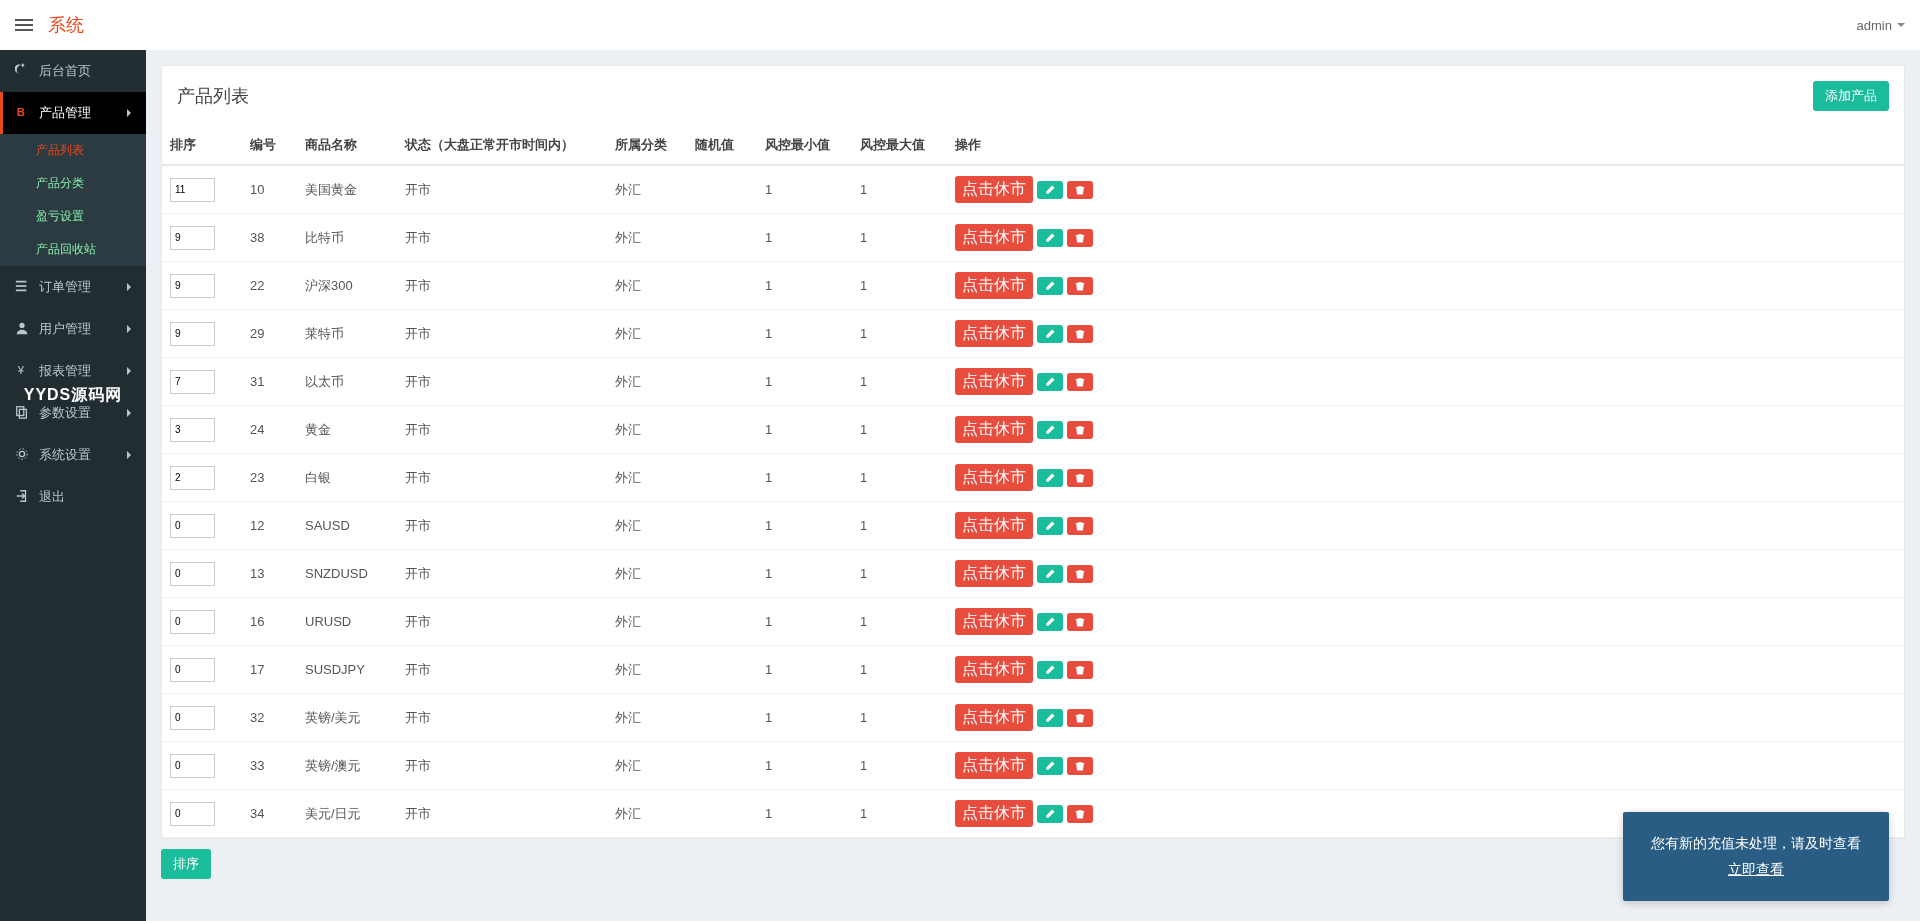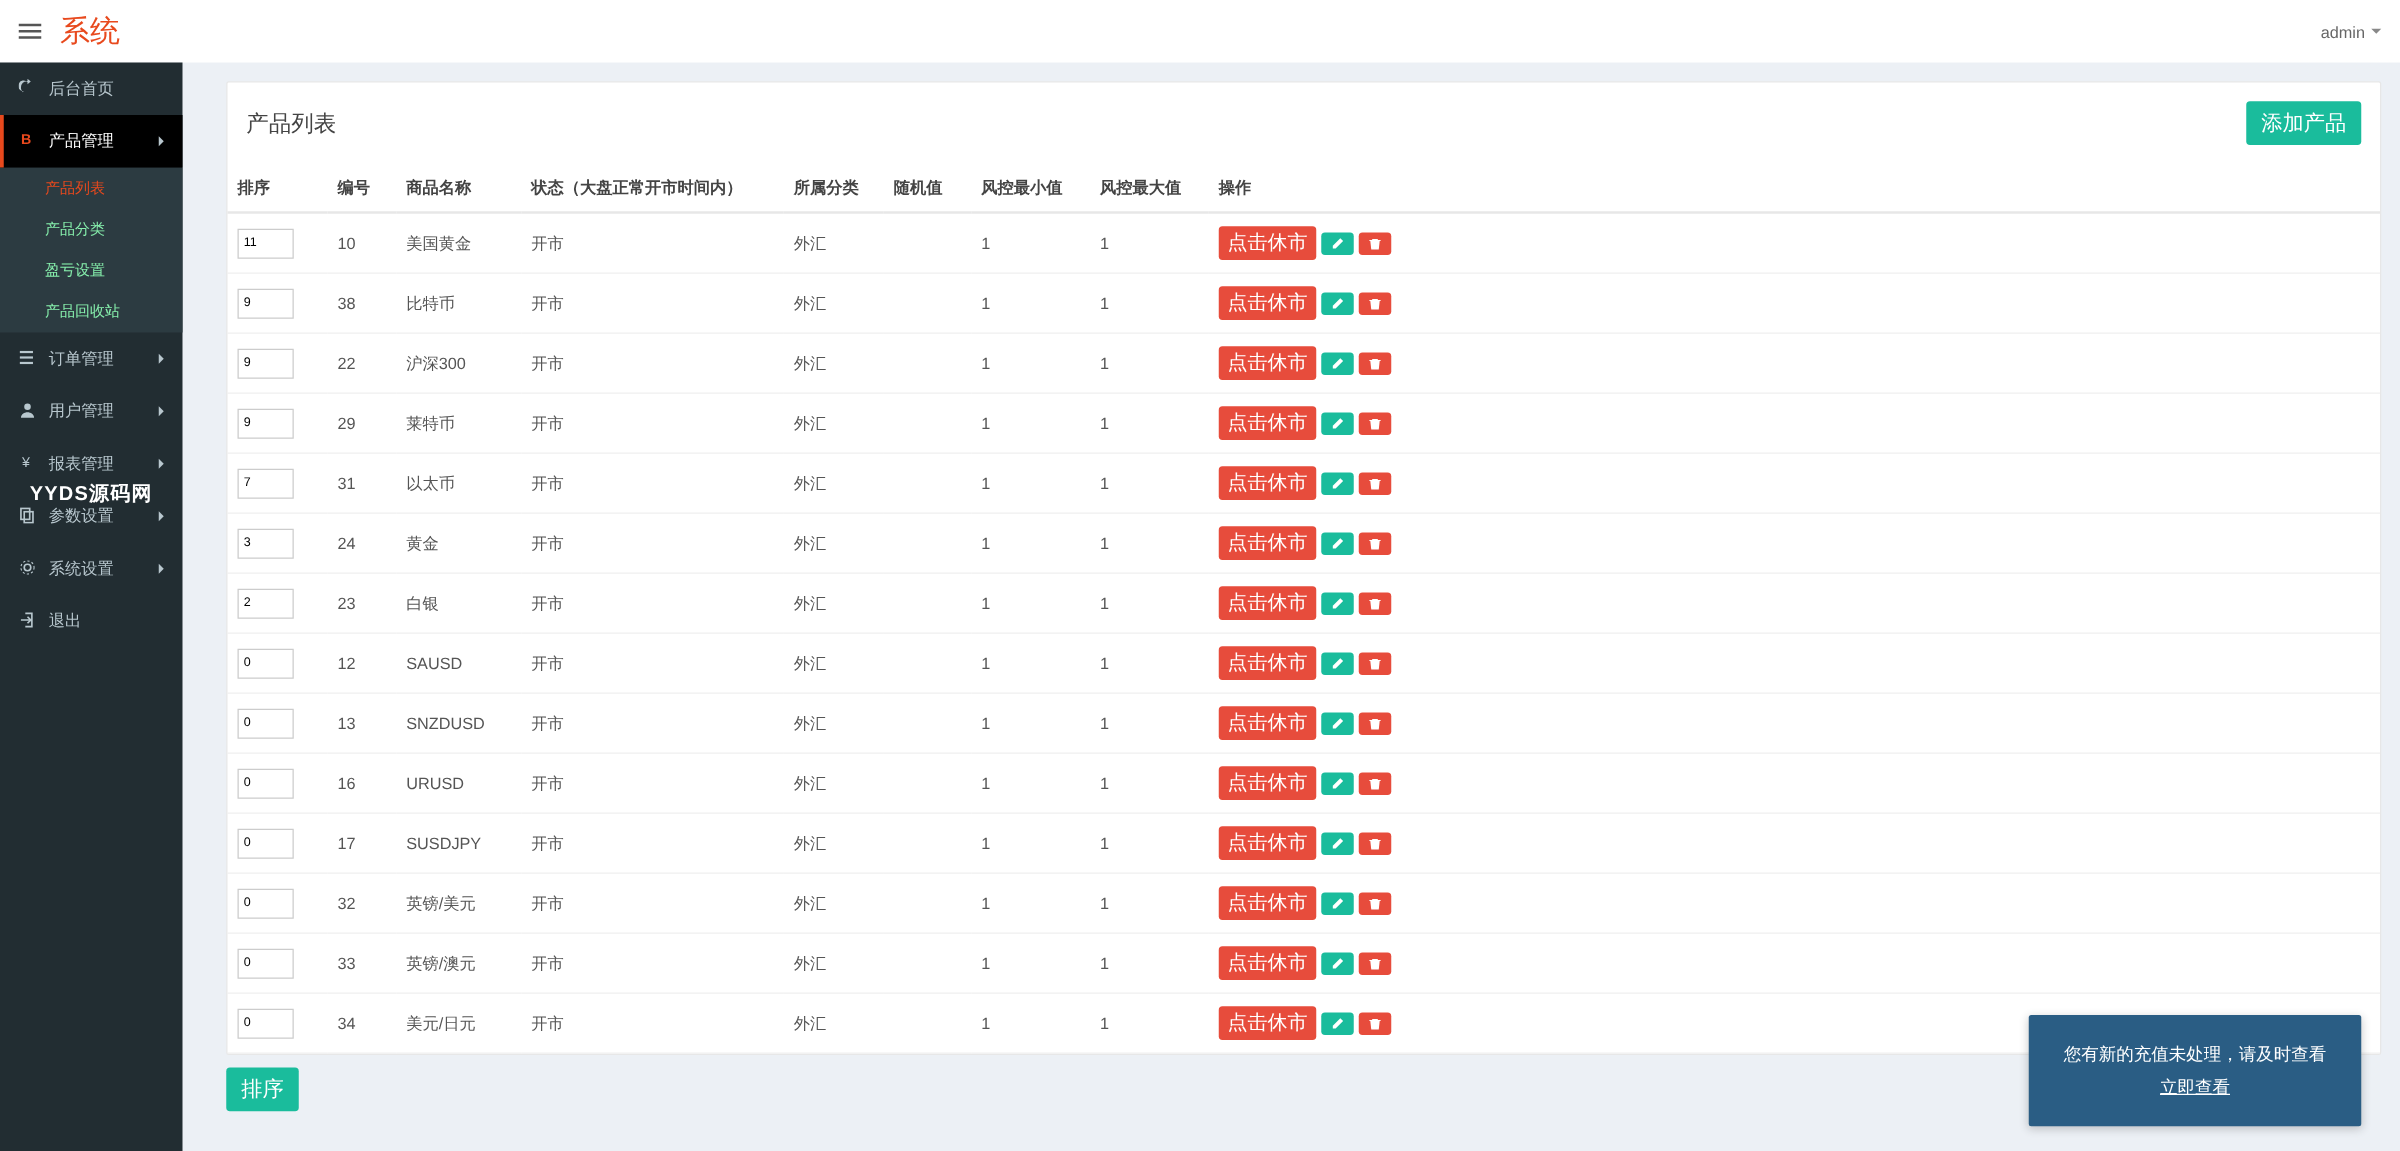--- a/index.html
+++ b/index.html
@@ -2,41 +2,41 @@
 <html><head>
 <meta charset="utf-8">
 <style>
 * { box-sizing: border-box; margin: 0; padding: 0; }
 body { font-family: "Helvetica Neue", Arial, "Microsoft YaHei", sans-serif; font-size: 13px; color: #555; background: #ecf0f5; }
 
 .topbar { height: 50px; background: #fff; display: flex; align-items: center; padding: 0 15px; justify-content: space-between; }
 .topbar-left { display: flex; align-items: center; gap: 15px; }
 .hamburger { cursor: pointer; display: flex; flex-direction: column; gap: 3px; }
 .hamburger span { display: block; width: 18px; height: 2px; background: #555; }
-.brand { color: #e8491d; font-size: 24px; }
+.brand { color: #e8491d; font-size: 18px; }
 .topbar-right { display: flex; align-items: center; gap: 5px; color: #666; cursor: pointer; }
 .caret-down { width: 0; height: 0; border-left: 4px solid transparent; border-right: 4px solid transparent; border-top: 4px solid #888; }
 
-.layout { display: flex; min-height: calc(100vh - 50px); gap: 20px; }
+.layout { display: flex; min-height: calc(100vh - 50px); }
 
 .sidebar { width: 146px; background: #222d32; color: #b8c7ce; position: relative; flex-shrink: 0; }
 .side-item { display: flex; align-items: center; padding: 12px 15px; cursor: pointer; gap: 10px; position: relative; color: #b8c7ce; }
 .side-item.active { background: #000; color: #fff; border-left: 3px solid #e8491d; padding-left: 12px; }
 .side-item .icon { width: 14px; text-align: center; }
 .side-item .arrow { margin-left: auto; width: 0; height: 0; border-top: 4px solid transparent; border-bottom: 4px solid transparent; border-left: 4px solid #b8c7ce; }
 .side-sub { background: #2c3b41; }
 .side-sub-item { padding: 8px 15px 8px 36px; cursor: pointer; color: #86efac; font-size: 12px; }
 .side-sub-item.active { color: #e8491d; }
 .watermark { position: absolute; left: 0; right: 0; top: 335px; text-align: center; color: #fff; font-weight: bold; font-size: 16px; letter-spacing: 1px; pointer-events: none; }
 
 .content { flex: 1; padding: 15px; }
 .panel { background: #fff; border: 1px solid #e7e7e7; border-radius: 2px; }
 .panel-head { display: flex; justify-content: space-between; align-items: center; padding: 15px; }
 .panel-title { font-size: 18px; color: #444; }
-.btn { border: none; border-radius: 3px; padding: 6px 12px; font-size: 17px; cursor: pointer; color: #fff; }
+.btn { border: none; border-radius: 3px; padding: 6px 12px; font-size: 13px; cursor: pointer; color: #fff; }
 .btn-add { background: #1abc9c; }
 .btn-sort { background: #1abc9c; margin-top: 10px; }
 
 table { width: 100%; border-collapse: collapse; }
 th, td { text-align: left; padding: 10px 8px; border-bottom: 1px solid #f0f0f0; font-size: 13px; color: #555; }
 th { font-weight: 600; color: #444; border-bottom: 2px solid #e7e7e7; }
 .sort-input { width: 45px; height: 24px; border: 1px solid #ccc; padding: 2px 4px; font-size: 10px; }
 .btn-sm { padding: 3px 7px; font-size: 16px; border-radius: 3px; color: #fff; border: none; cursor: pointer; display: inline-flex; align-items: center; justify-content: center; }
 .btn-danger { background: #e74c3c; }
 .btn-teal-sm { background: #1abc9c; }

